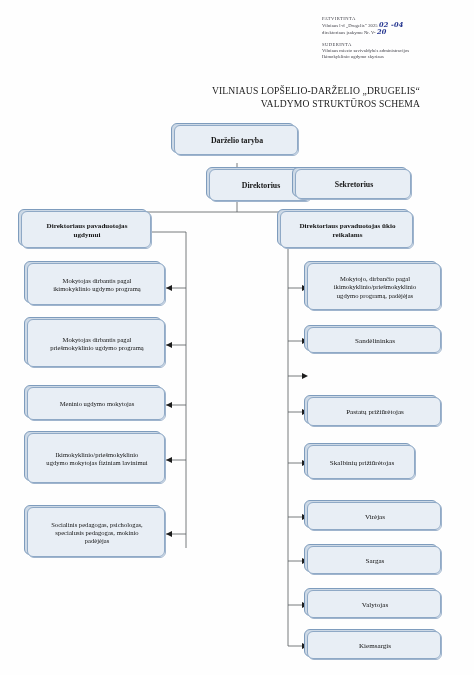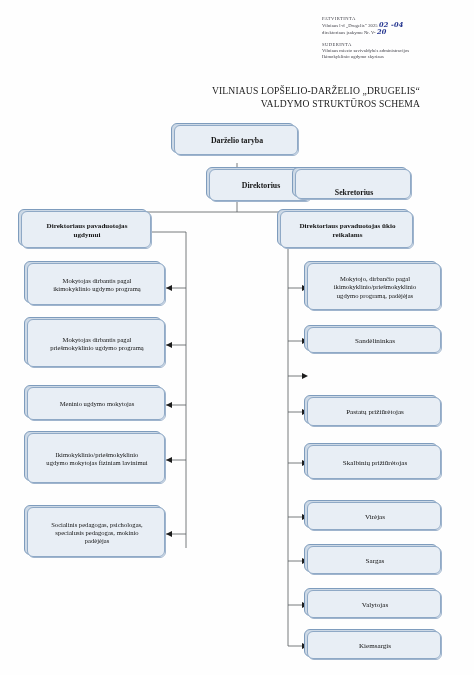--- a/index.html
+++ b/index.html
@@ -196,21 +196,21 @@
     </svg>
 
     <div class="node strong f8" style="left:175px; top:126px; width:124px; height:30px;">
       <span class="lbl">Darželio taryba</span>
     </div>
 
     <div class="node strong f8" style="left:170px; top:170px; width:102px; height:32px;margin-left:40px;">
       <span class="lbl">Direktorius</span>
     </div>
 
-    <div class="node strong f8" style="left:296px; top:170px; width:116px; height:30px;align-items:flex-end;">
+    <div class="node strong f8" style="left:296px; top:170px; width:116px; height:30px;">
       <span class="lbl">Sekretorius</span>
     </div>
 
     <div class="node strong f75" style="left:22px; top:212px; width:130px; height:37px;">
       <span class="lbl">Direktoriaus pavaduotojas ugdymui</span>
     </div>
 
     <div class="node strong f75" style="left:281px; top:212px; width:133px; height:37px;">
       <span class="lbl">Direktoriaus pavaduotojas ūkio reikalams</span>
     </div>
@@ -233,21 +233,21 @@
 
     <div class="node f7" style="left:308px; top:264px; width:134px; height:47px;">
       <span class="lbl">Mokytojo, dirbančio pagal ikimokyklinio/priešmokyklinio ugdymo programą, padėjėjas</span>
     </div>
     <div class="node f75" style="left:308px; top:328px; width:134px; height:26px;">
       <span class="lbl">Sandėlininkas</span>
     </div>
     <div class="node f75" style="left:308px; top:398px; width:134px; height:29px;">
       <span class="lbl">Pastatų prižiūrėtojas</span>
     </div>
-    <div class="node f75" style="left:308px; top:446px; width:134px; height:34px;">
+    <div class="node f75" style="left:308px; top:446px; width:108px; height:34px;">
       <span class="lbl">Skalbinių prižiūrėtojas</span>
     </div>
     <div class="node f75" style="left:308px; top:503px; width:134px; height:28px;">
       <span class="lbl">Virėjas</span>
     </div>
     <div class="node f75" style="left:308px; top:547px; width:134px; height:28px;">
       <span class="lbl">Sargas</span>
     </div>
     <div class="node f75" style="left:308px; top:591px; width:134px; height:28px;">
       <span class="lbl">Valytojas</span>

